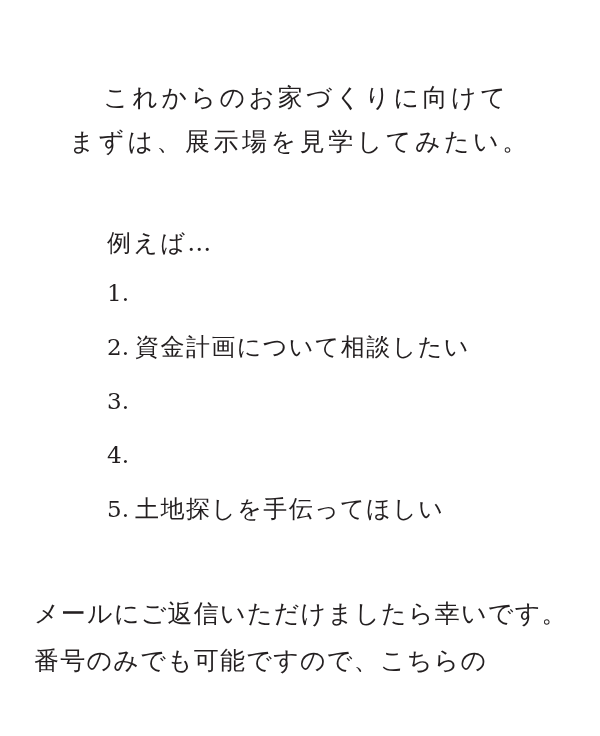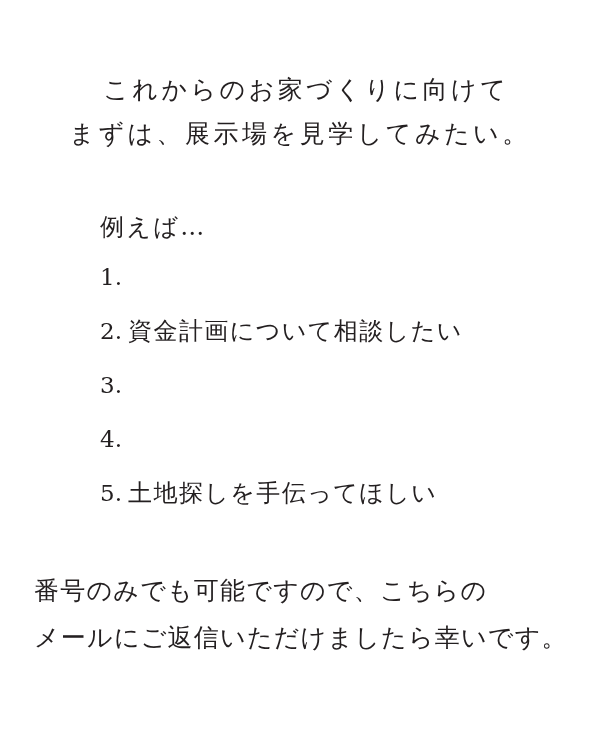--- a/index.html
+++ b/index.html
@@ -15,36 +15,36 @@
     color: #231f20;
   }
   .page {
     position: relative;
     width: 600px;
     height: 736px;
     box-sizing: border-box;
     padding: 0;
   }
   .intro {
-    margin: 4px;
+    margin: 12px;
     padding-top: 64px;
     text-align: center;
   }
   .intro .line {
     display: block;
     font-size: 25px;
     line-height: 44px;
     letter-spacing: 0.14em;
     white-space: nowrap;
   }
   .intro .line-1 {
     text-indent: 0.5em;
   }
   .list-block {
-    margin: 4px;
+    margin: 11px;
     padding: 0;
     list-style: none;
     padding-left: 96px;
     padding-top: 50px;
   }
   .list-lead {
     font-size: 24px;
     line-height: 34px;
     letter-spacing: 0.10em;
     padding-bottom: 16px;
@@ -103,17 +103,17 @@
     <li class="list-item">
       <span class="num">4.</span>
     </li>
     <li class="list-item">
       <span class="num">5.</span>
       <span class="txt">土地探しを手伝ってほしい</span>
     </li>
   </ul>
 
   <div class="outro">
+    <span class="line">メールにご返信いただけましたら幸いです。</span>
     <span class="line">番号のみでも可能ですので、こちらの</span>
-    <span class="line">メールにご返信いただけましたら幸いです。</span>
   </div>
 
 </div>
 
 </body></html>

